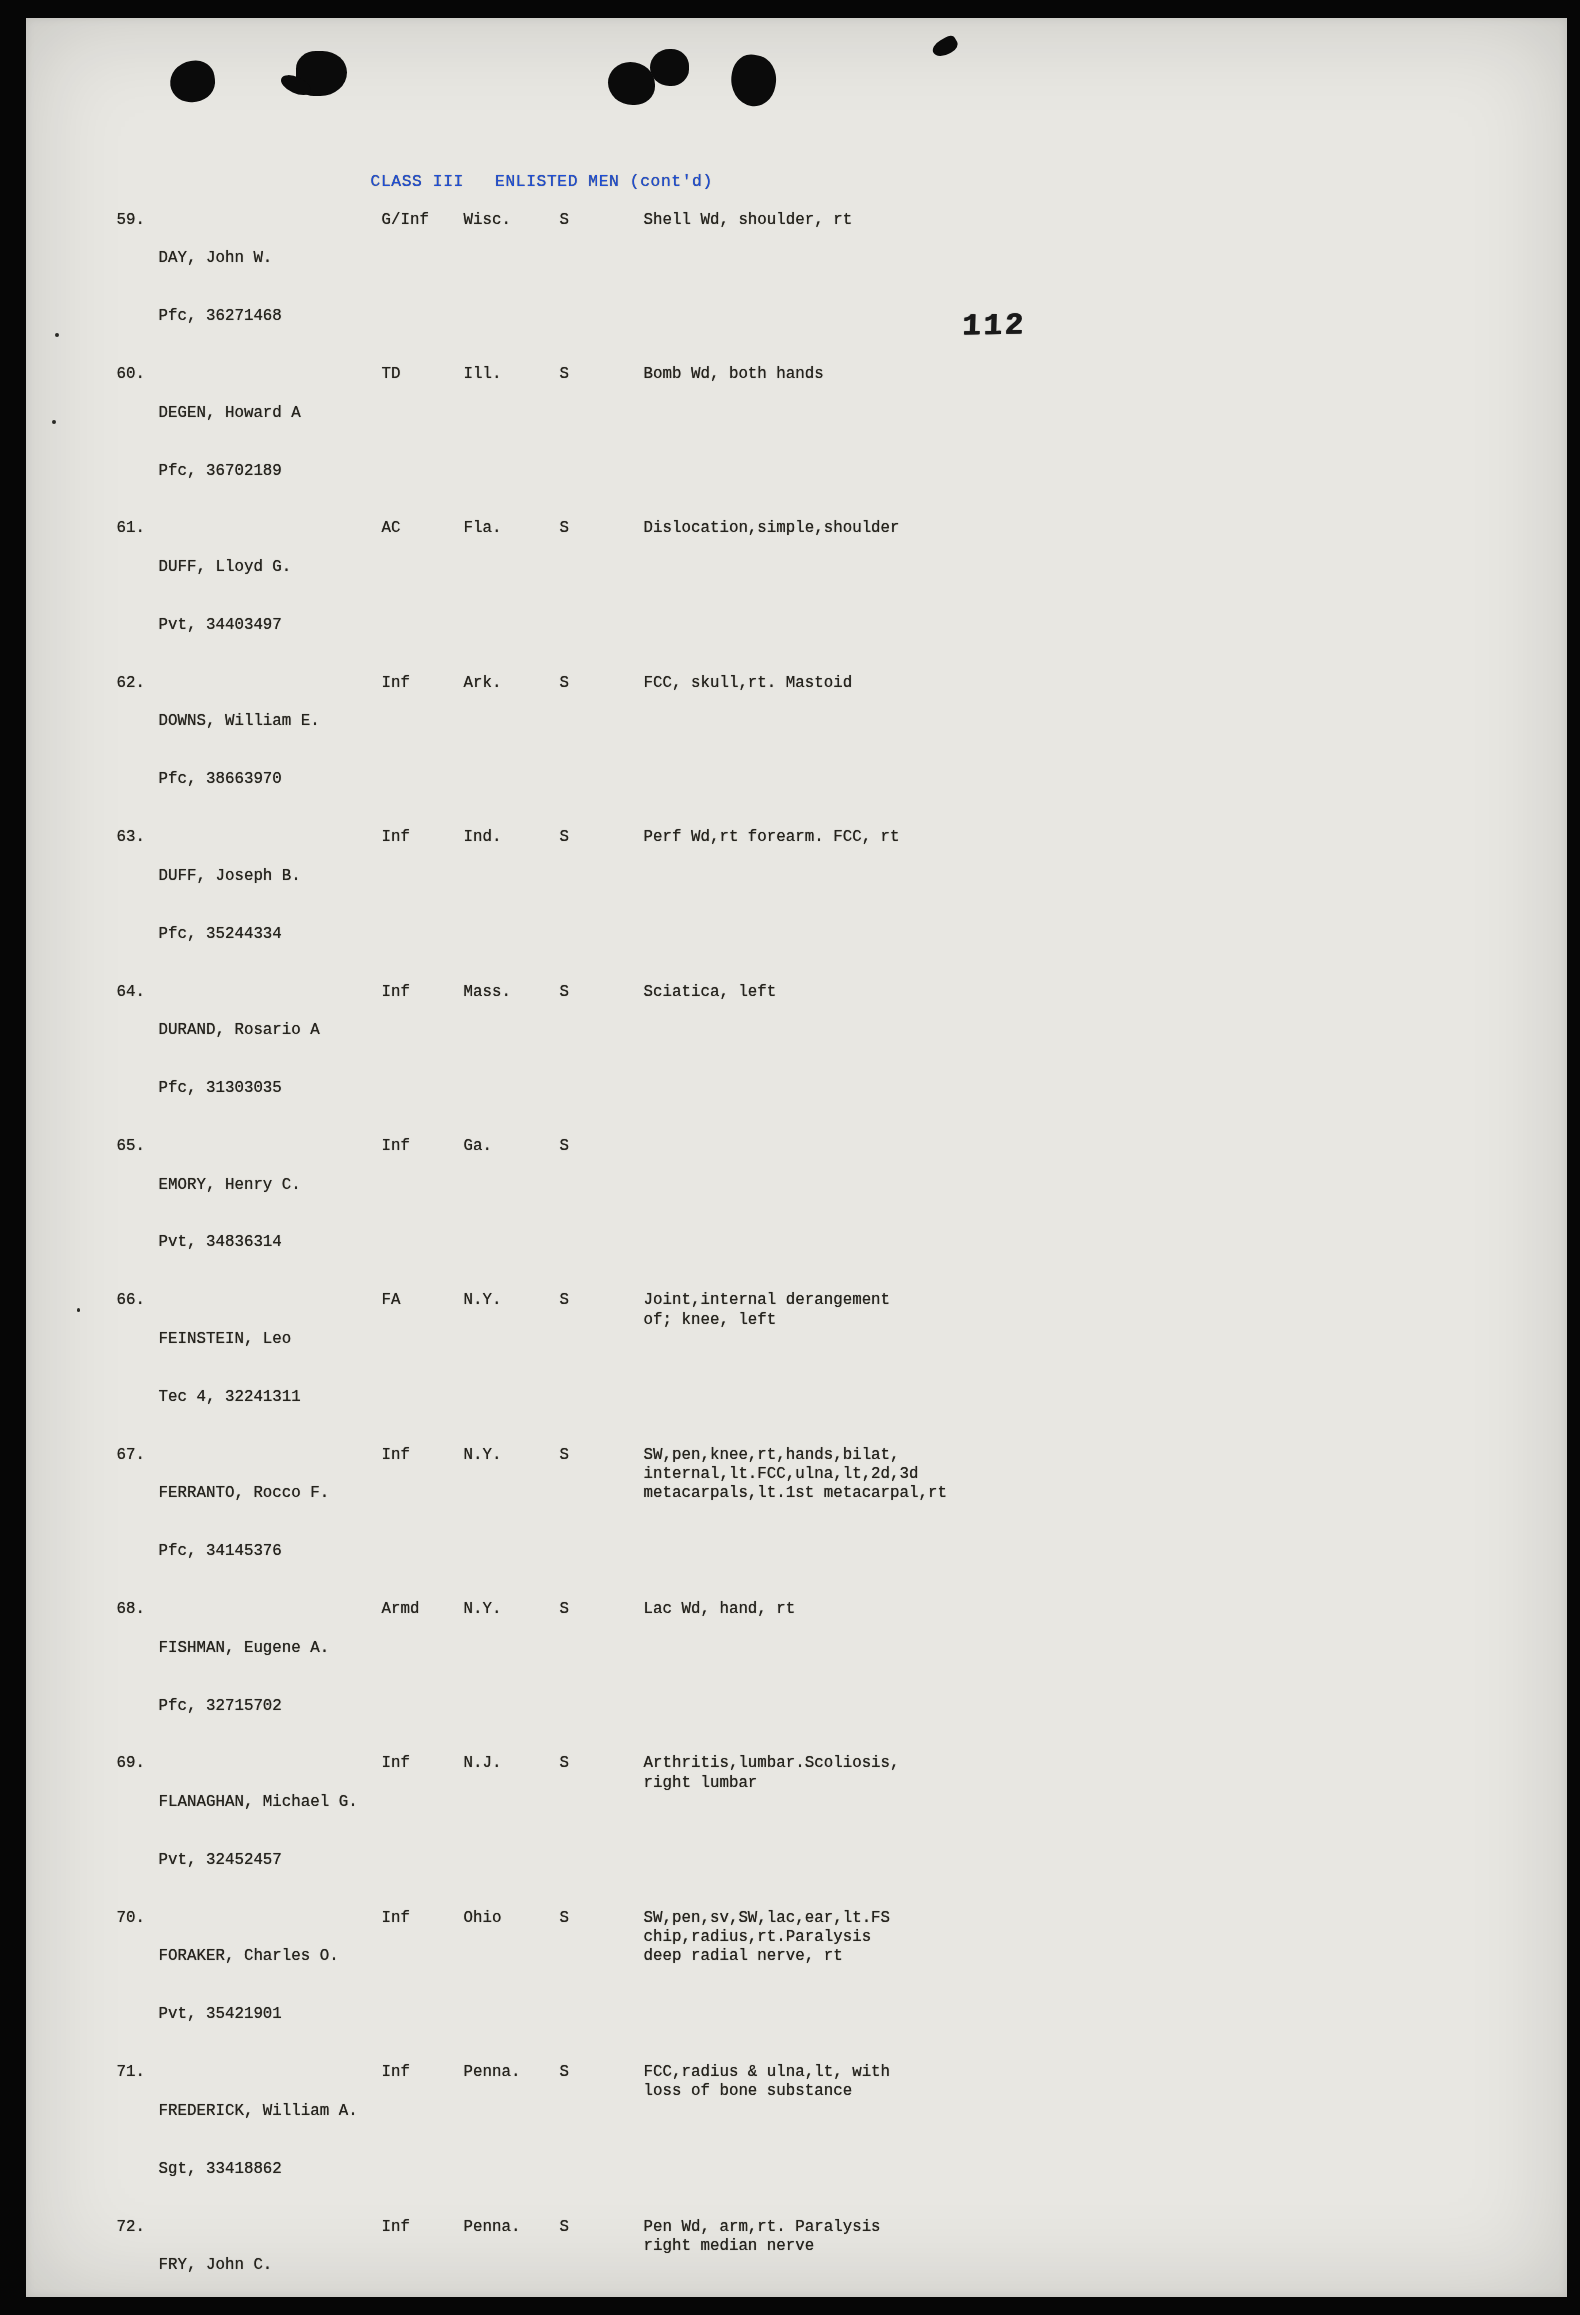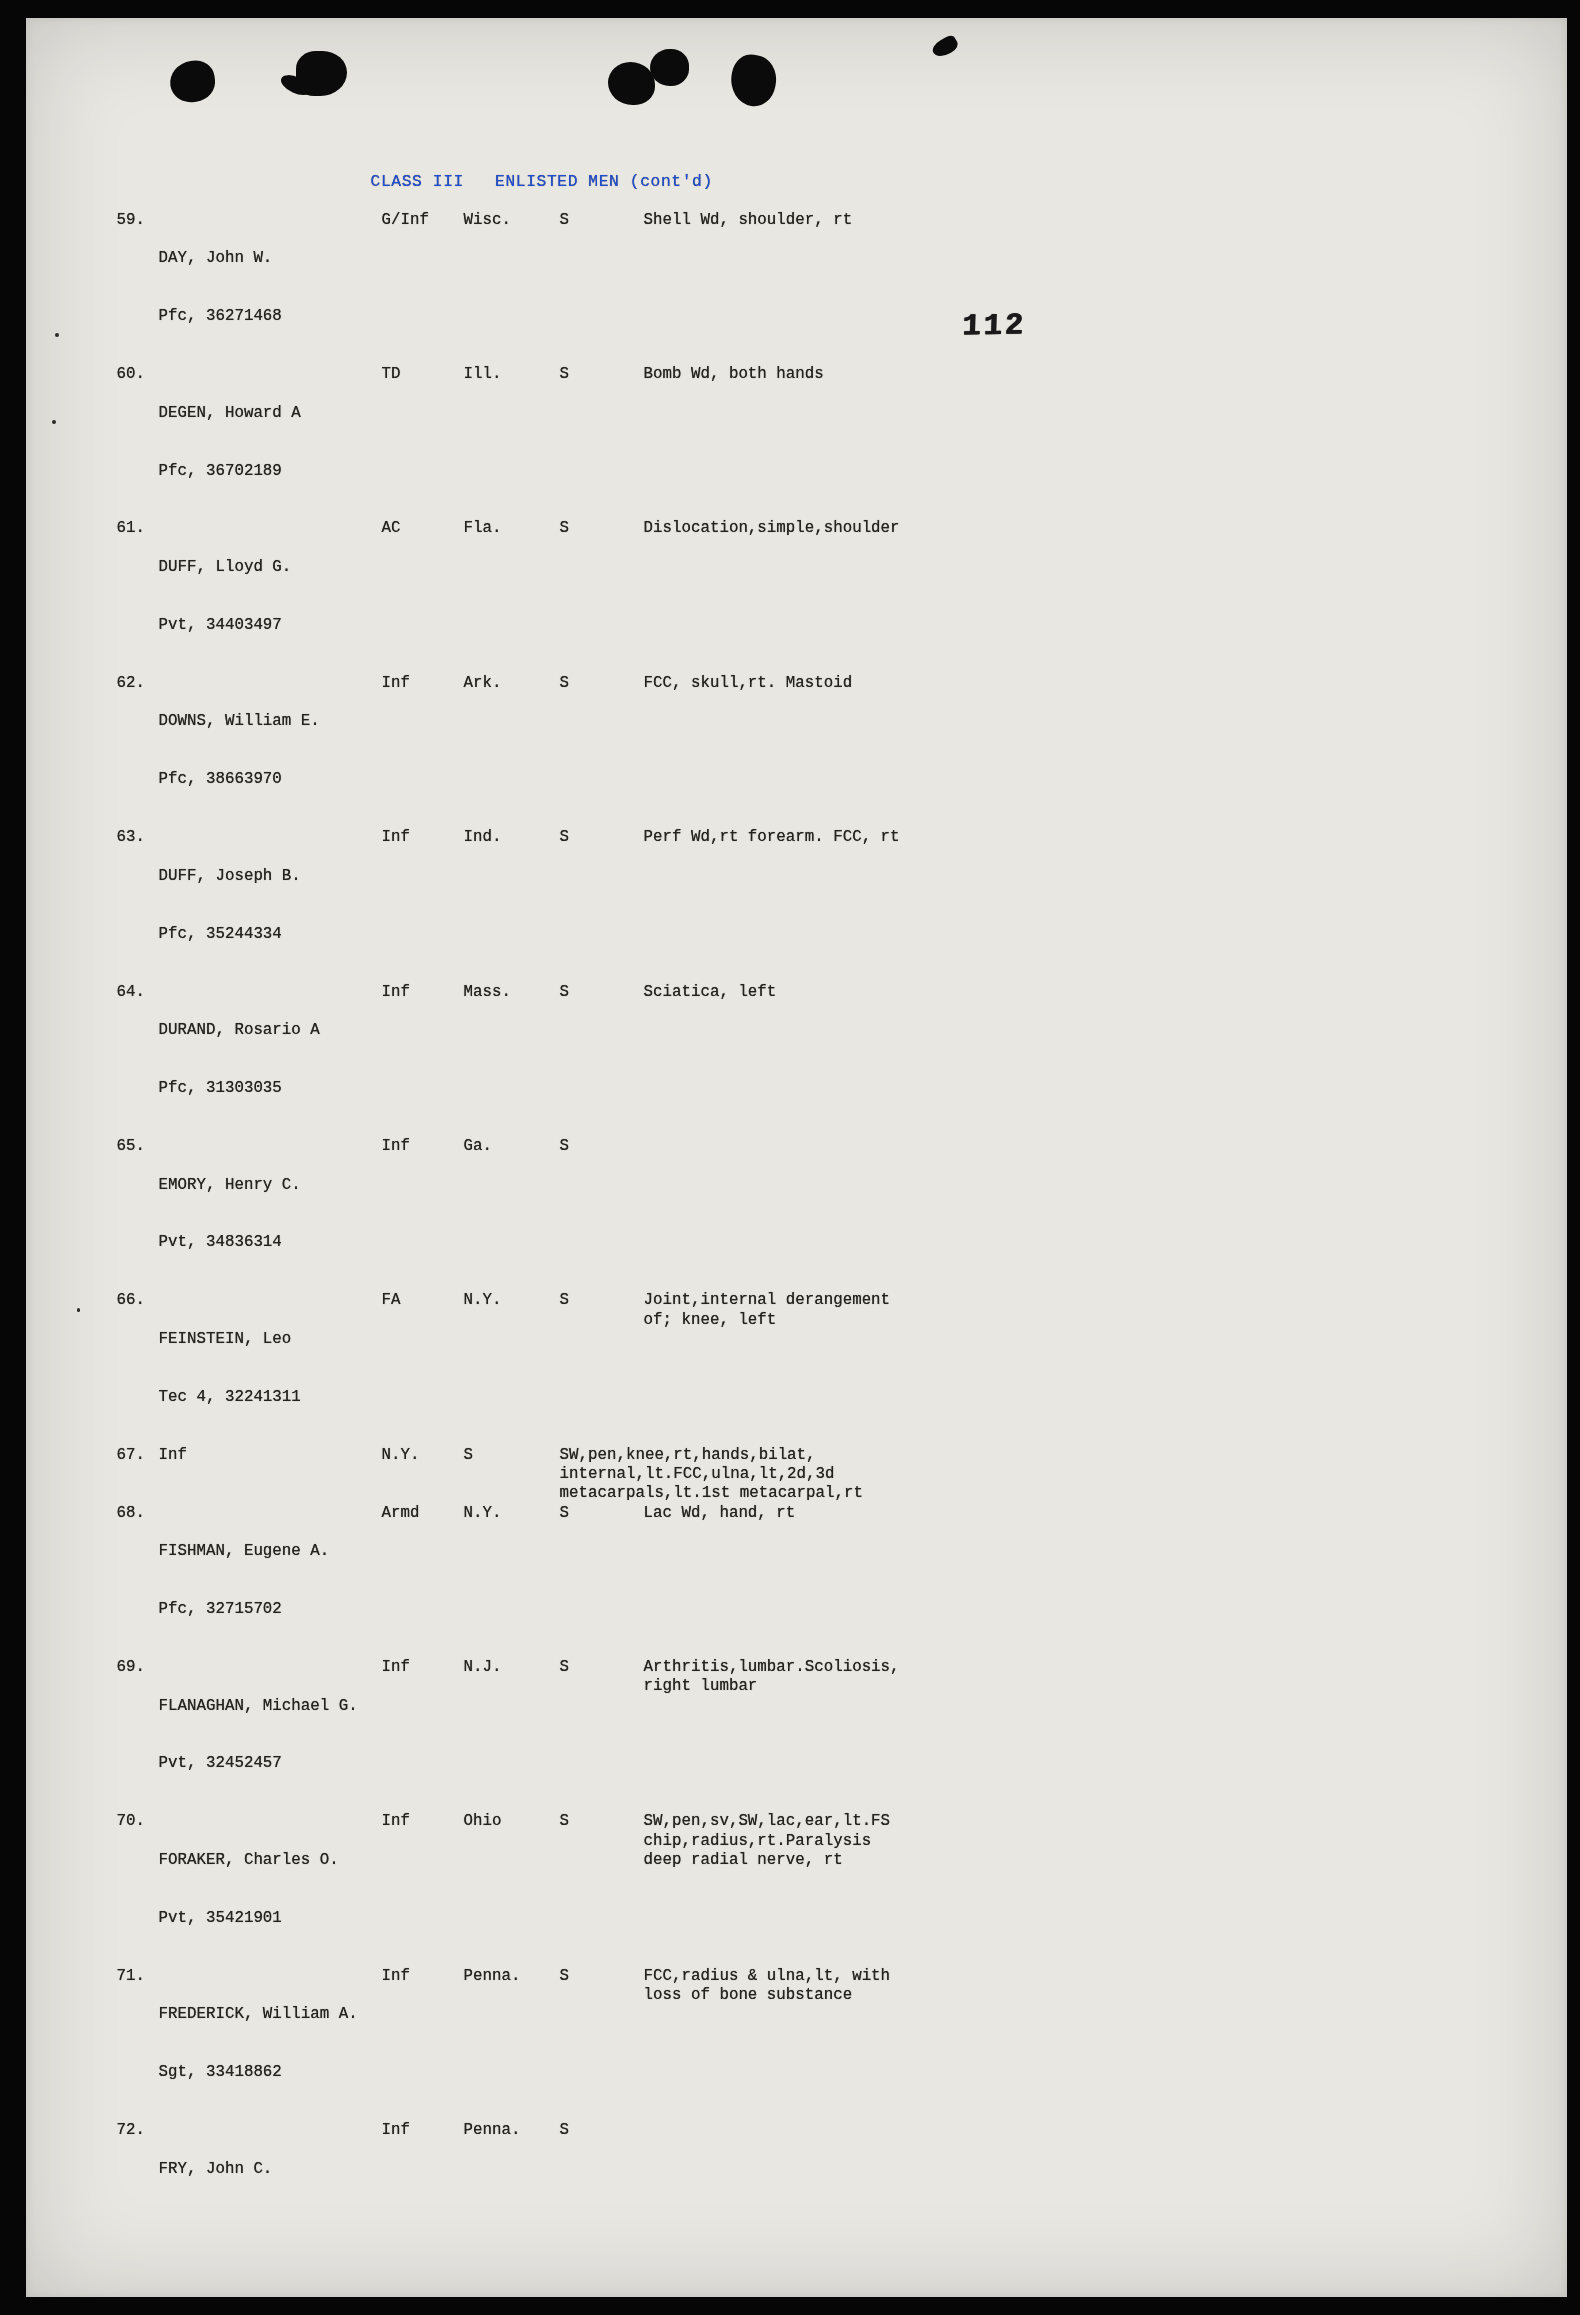--- a/index.html
+++ b/index.html
@@ -157,20 +157,24 @@
       <div>Tec 4, 32241311</div>
     </div>
     <div class="cell">FA</div>
     <div class="cell">N.Y.</div>
     <div class="cell">S</div>
     <div class="cell"><div>Joint,internal derangement</div><div>of; knee, left</div></div>
   </div>
 
   <div class="entry">
     <div class="cell">67.</div>
+    <div class="cell">
+      <div>FERRANTO, Rocco F.</div>
+      <div>Pfc, 34145376</div>
+    </div>
     <div class="cell">Inf</div>
     <div class="cell">N.Y.</div>
     <div class="cell">S</div>
     <div class="cell"><div>SW,pen,knee,rt,hands,bilat,</div><div>internal,lt.FCC,ulna,lt,2d,3d</div><div>metacarpals,lt.1st metacarpal,rt</div></div>
   </div>
 
   <div class="entry">
     <div class="cell">68.</div>
     <div class="cell">
       <div>FISHMAN, Eugene A.</div>
@@ -220,17 +224,18 @@
 
   <div class="entry">
     <div class="cell">72.</div>
     <div class="cell">
       <div>FRY, John C.</div>
       
     </div>
     <div class="cell">Inf</div>
     <div class="cell">Penna.</div>
     <div class="cell">S</div>
+    <div class="cell"><div>Pen Wd, arm,rt. Paralysis</div><div>right median nerve</div></div>
   </div>
 
 </div>
 </div>
 
 
 </body></html>

